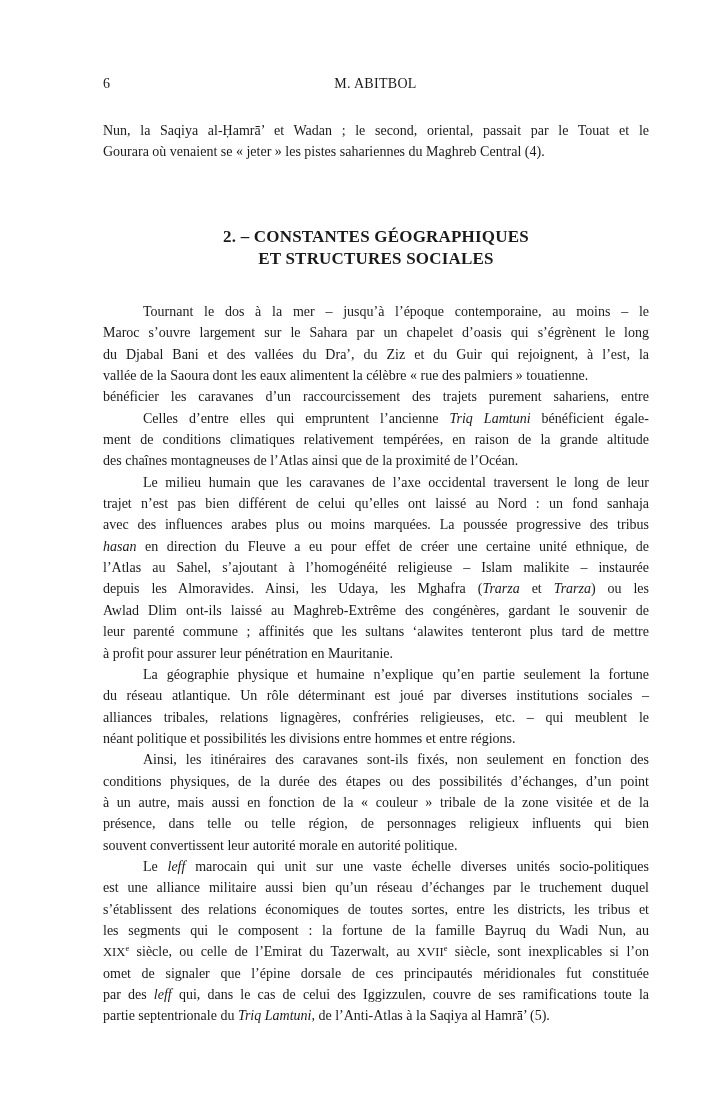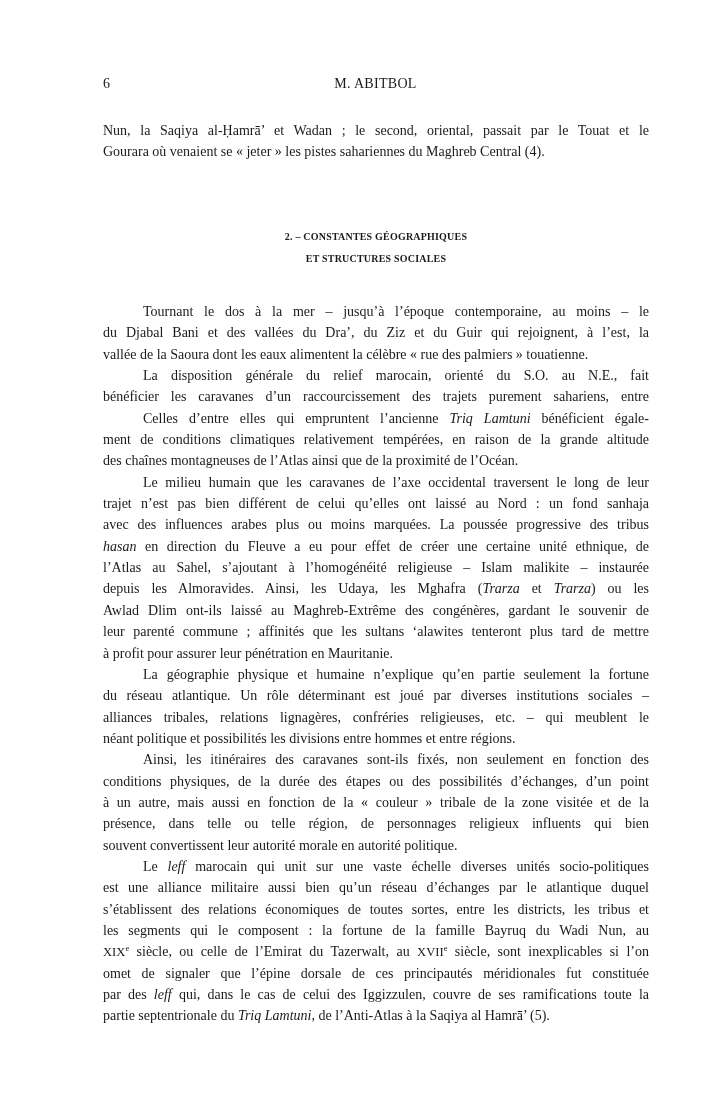--- a/index.html
+++ b/index.html
@@ -15,21 +15,21 @@
   .text-block {
     position: absolute; left: 103px; width: 546px;
     font-size: 14px; line-height: 21.35px;
   }
   .line { display: block; white-space: nowrap; text-align: justify; text-align-last: justify; height: 21.35px; }
   .line.last { text-align-last: left; }
   .line.indent { padding-left: 40px; }
   .cont { top: 120px; }
   .heading {
     position: absolute; top: 226px; left: 103px; width: 546px; text-align: center;
-    font-weight: bold; font-size: 10px; line-height: 22px; letter-spacing: 0.2px;
+    font-weight: bold; font-size: 17px; line-height: 22px; letter-spacing: 0.2px;
   }
   .body { top: 301px; }
   i { font-style: italic; }
   .sc { font-variant: small-caps; font-size: 0.9em; }
   sup { font-size: 0.6em; vertical-align: 0.55em; line-height: 0; }
 </style>
 </head>
 <body>
 
 <div class="page">
@@ -43,23 +43,23 @@
       <span class="line last">Gourara où venaient se « jeter » les pistes sahariennes du Maghreb Central (4).</span>
     </div>
 
   <div class="heading">
     <div>2. – CONSTANTES GÉOGRAPHIQUES</div>
     <div>ET STRUCTURES SOCIALES</div>
   </div>
 
   <div class="text-block body" id="body">
       <span class="line indent">Tournant le dos à la mer – jusqu’à l’époque contemporaine, au moins – le</span>
+      <span class="line">Maroc s’ouvre largement sur le Sahara par un chapelet d’oasis qui s’égrènent le long</span>
       <span class="line">du Djabal Bani et des vallées du Dra’, du Ziz et du Guir qui rejoignent, à l’est, la</span>
       <span class="line last">vallée de la Saoura dont les eaux alimentent la célèbre « rue des palmiers » touatienne.</span>
-      <span class="line indent">La disposition générale du relief marocain, orienté du S.O. au N.E., fait</span>
       <span class="line">bénéficier les caravanes d’un raccourcissement des trajets purement sahariens, entre</span>
       <span class="line indent">Celles d’entre elles qui empruntent l’ancienne <i>Triq Lamtuni</i> bénéficient égale-</span>
       <span class="line">ment de conditions climatiques relativement tempérées, en raison de la grande altitude</span>
       <span class="line last">des chaînes montagneuses de l’Atlas ainsi que de la proximité de l’Océan.</span>
       <span class="line indent">Le milieu humain que les caravanes de l’axe occidental traversent le long de leur</span>
       <span class="line">trajet n’est pas bien différent de celui qu’elles ont laissé au Nord : un fond sanhaja</span>
       <span class="line">avec des influences arabes plus ou moins marquées. La poussée progressive des tribus</span>
       <span class="line"><i>hasan</i> en direction du Fleuve a eu pour effet de créer une certaine unité ethnique, de</span>
       <span class="line">l’Atlas au Sahel, s’ajoutant à l’homogénéité religieuse – Islam malikite – instaurée</span>
       <span class="line">depuis les Almoravides. Ainsi, les Udaya, les Mghafra (<i>Trarza</i> et <i>Trarza</i>) ou les</span>
@@ -69,21 +69,21 @@
       <span class="line indent">La géographie physique et humaine n’explique qu’en partie seulement la fortune</span>
       <span class="line">du réseau atlantique. Un rôle déterminant est joué par diverses institutions sociales –</span>
       <span class="line">alliances tribales, relations lignagères, confréries religieuses, etc. – qui meublent le</span>
       <span class="line last">néant politique et possibilités les divisions entre hommes et entre régions.</span>
       <span class="line indent">Ainsi, les itinéraires des caravanes sont-ils fixés, non seulement en fonction des</span>
       <span class="line">conditions physiques, de la durée des étapes ou des possibilités d’échanges, d’un point</span>
       <span class="line">à un autre, mais aussi en fonction de la « couleur » tribale de la zone visitée et de la</span>
       <span class="line">présence, dans telle ou telle région, de personnages religieux influents qui bien</span>
       <span class="line last">souvent convertissent leur autorité morale en autorité politique.</span>
       <span class="line indent">Le <i>leff</i> marocain qui unit sur une vaste échelle diverses unités socio-politiques</span>
-      <span class="line">est une alliance militaire aussi bien qu’un réseau d’échanges par le atlantique duquel</span>
+      <span class="line">est une alliance militaire aussi bien qu’un réseau d’échanges par le truchement duquel</span>
       <span class="line">s’établissent des relations économiques de toutes sortes, entre les districts, les tribus et</span>
       <span class="line">les segments qui le composent : la fortune de la famille Bayruq du Wadi Nun, au</span>
       <span class="line"><span class="sc">XIX</span><sup>e</sup> siècle, ou celle de l’Emirat du Tazerwalt, au <span class="sc">XVII</span><sup>e</sup> siècle, sont inexplicables si l’on</span>
       <span class="line">omet de signaler que l’épine dorsale de ces principautés méridionales fut constituée</span>
       <span class="line">par des <i>leff</i> qui, dans le cas de celui des Iggizzulen, couvre de ses ramifications toute la</span>
       <span class="line last">partie septentrionale du <i>Triq Lamtuni,</i> de l’Anti-Atlas à la Saqiya al Hamrā’ (5).</span>
     </div>
 </div>
 
 </body></html>

